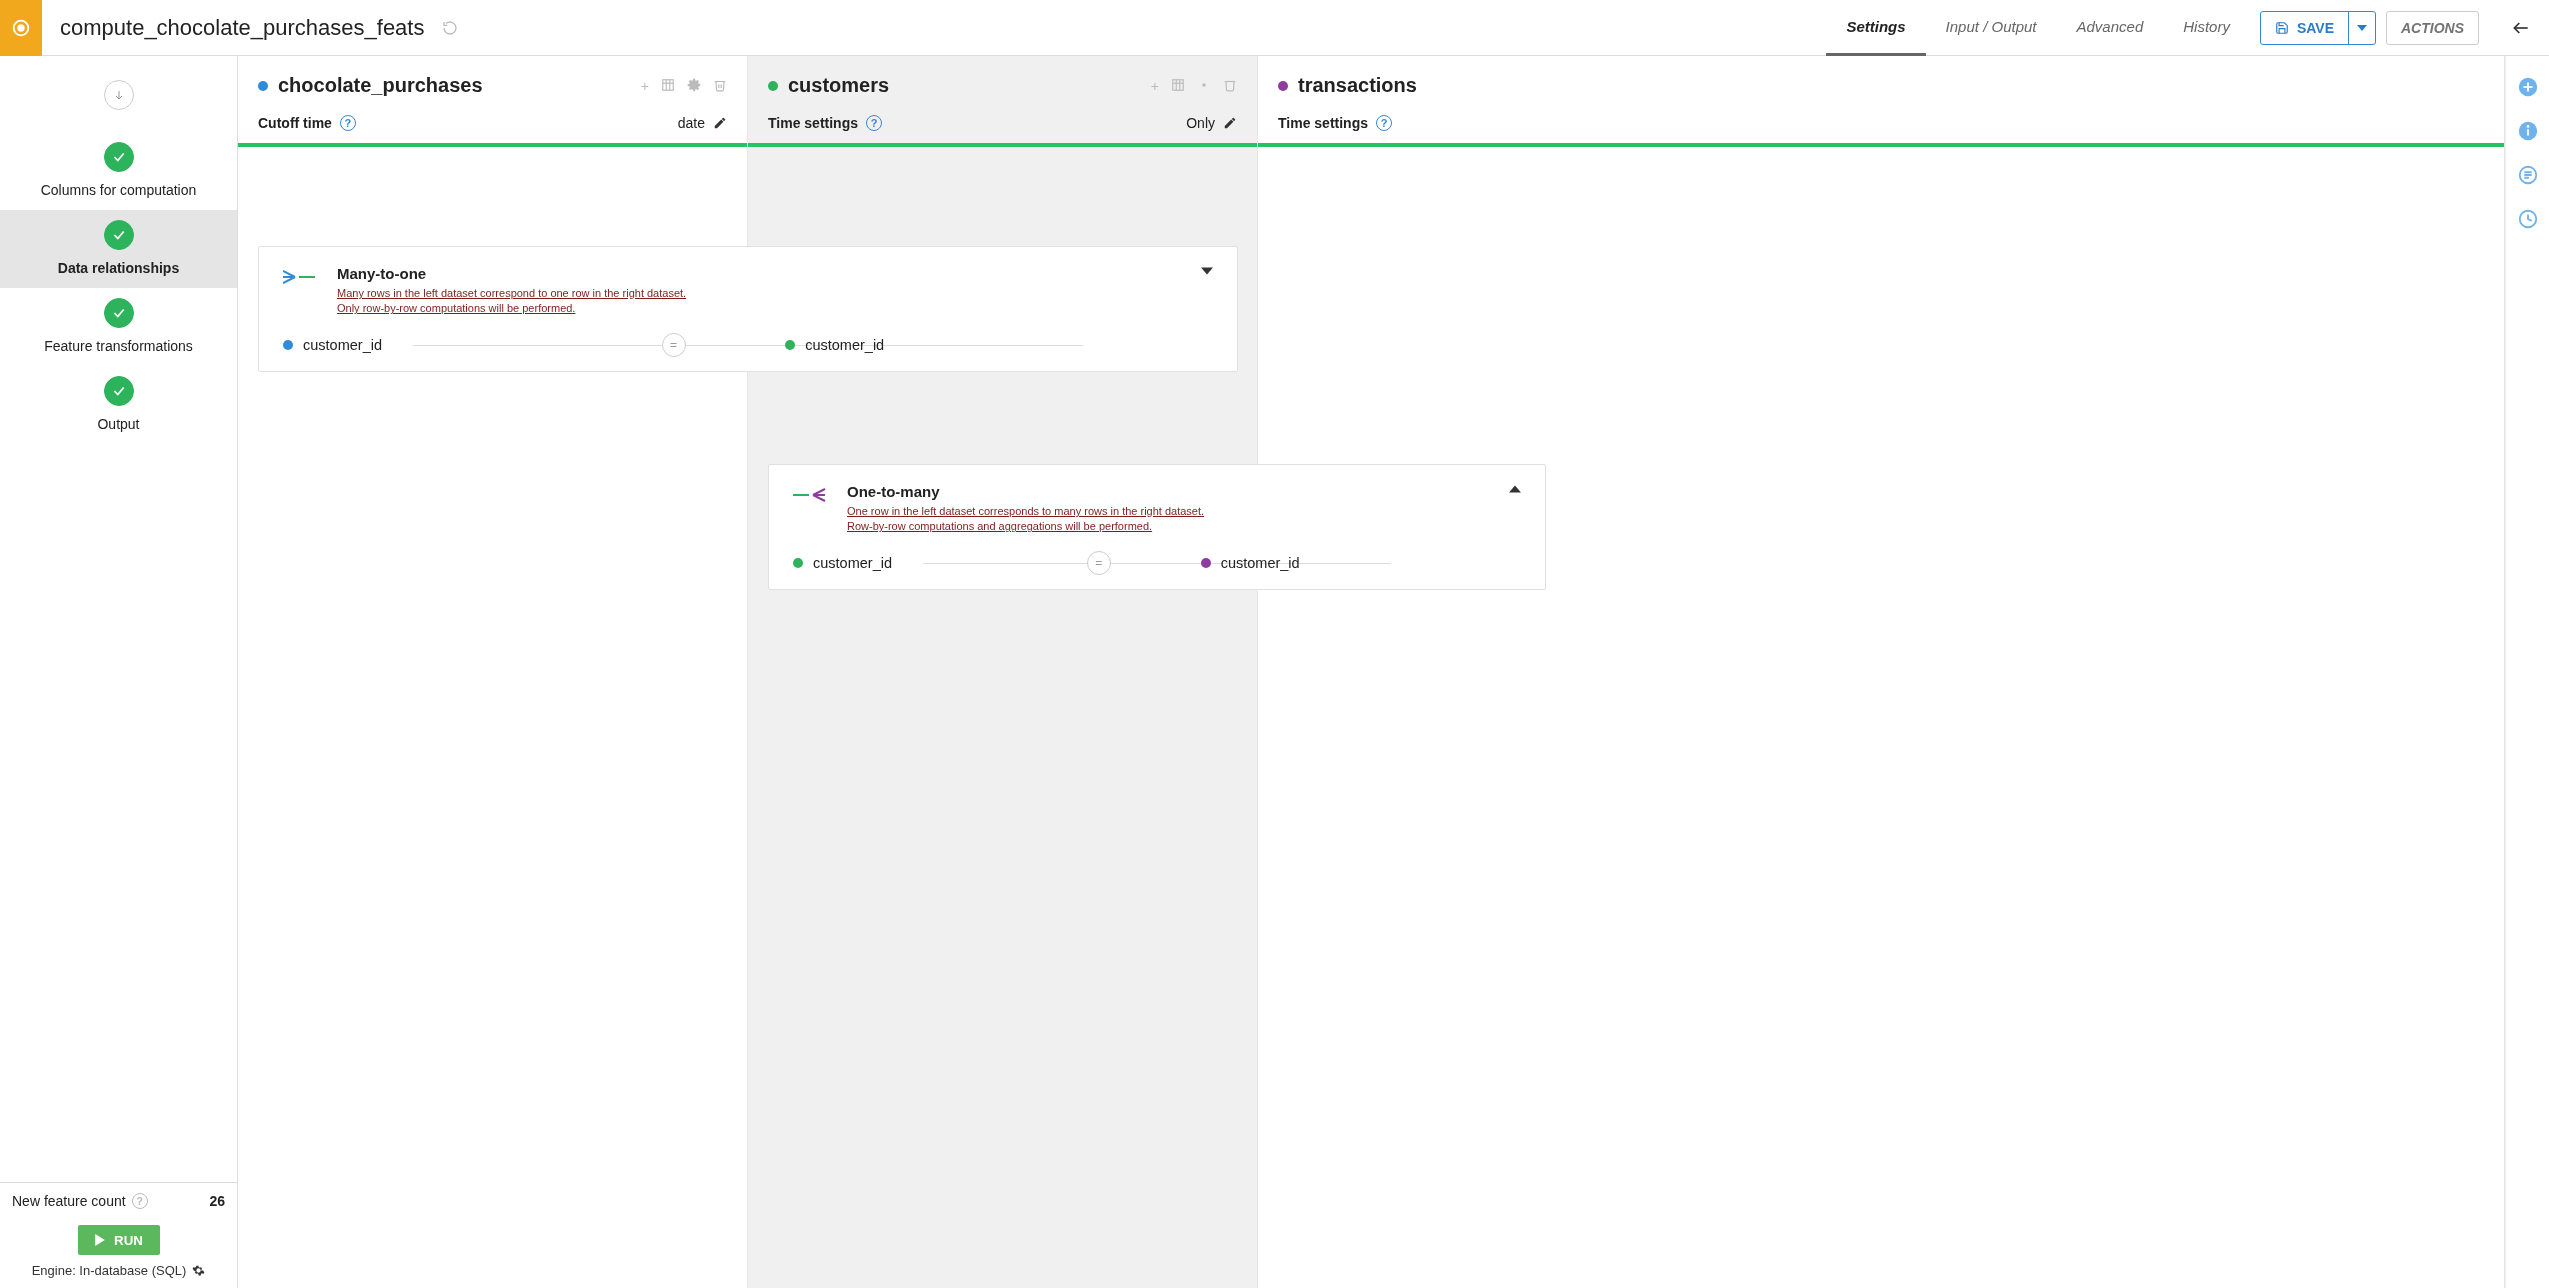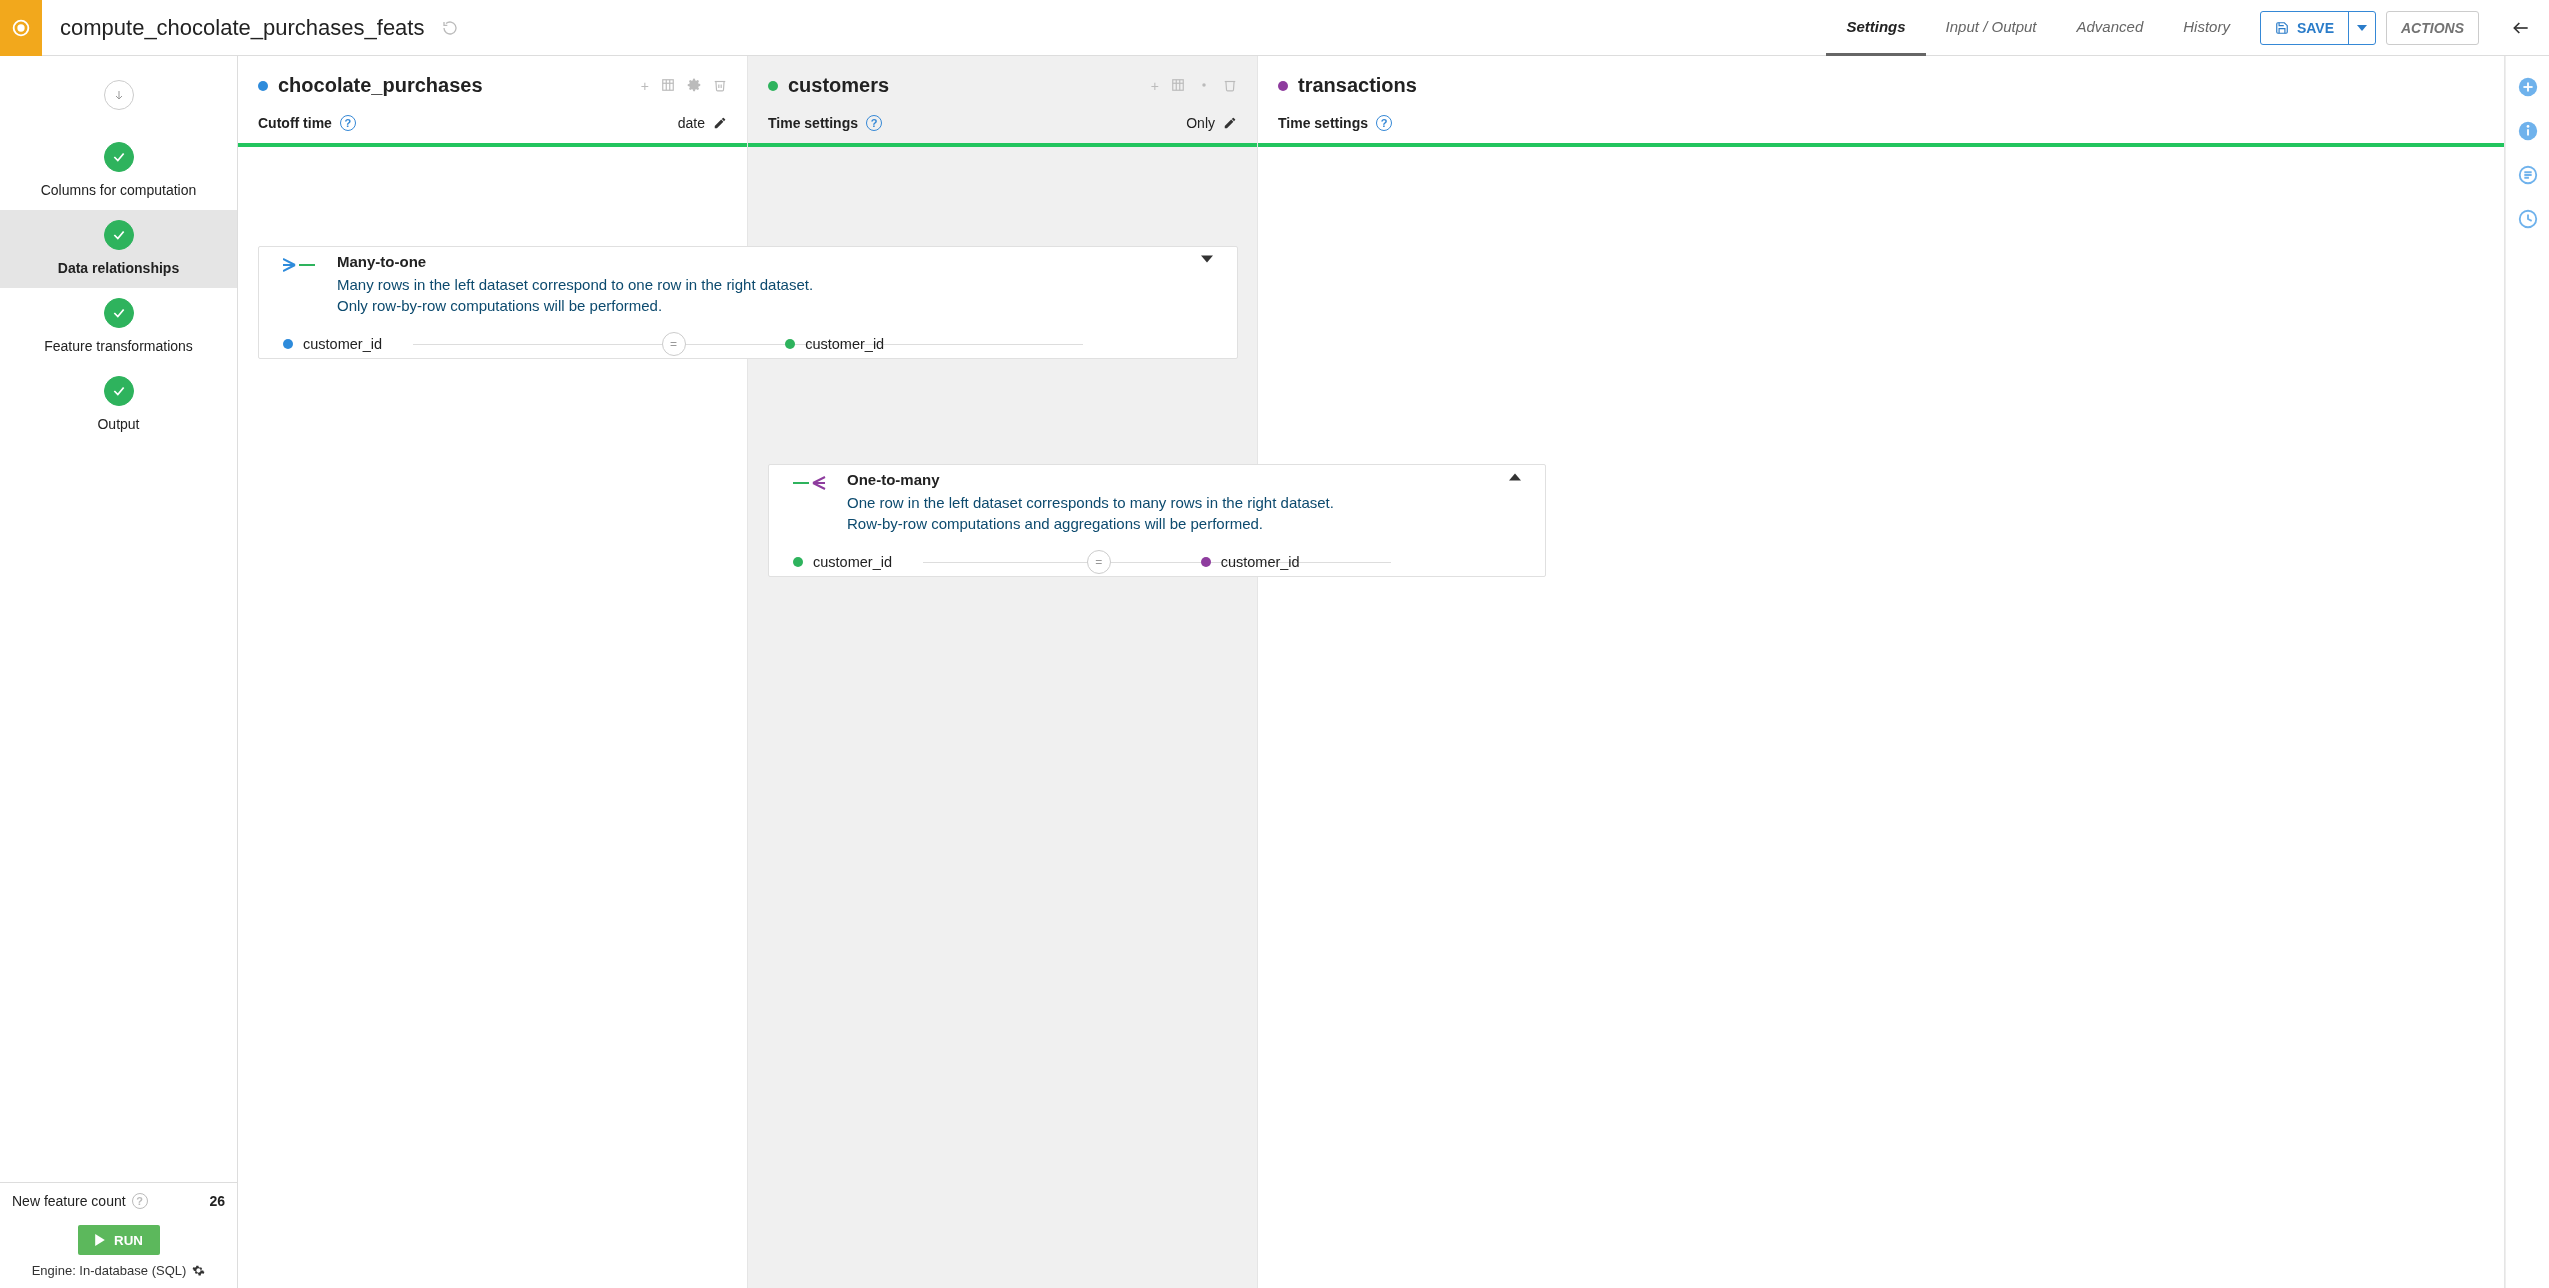--- a/index.html
+++ b/index.html
@@ -58,27 +58,27 @@
   .ds-tools { display: flex; gap: 12px; color: #bbb; }
   .ds-tools span { cursor: pointer; }
   .ds-config-row { display: flex; align-items: center; justify-content: space-between; }
   .ds-config-left { display: flex; align-items: center; gap: 8px; font-weight: 600; color: #222; }
   .ds-config-right { display: flex; align-items: center; gap: 8px; color: #222; }
   .help-icon { width: 16px; height: 16px; border: 1.5px solid #3588d6; color: #3588d6; border-radius: 50%; display: inline-flex; align-items: center; justify-content: center; font-size: 11px; font-weight: 700; }
   .edit-icon { cursor: pointer; color: #333; }
 
   
   .rel-area { position: absolute; top: 122px; left: 0; right: 0; bottom: 0; pointer-events: none; }
-  .rel-card { position: absolute; background: #fff; border: 1px solid #e0e0e0; border-radius: 2px; padding: 6px 24px; pointer-events: auto; }
+  .rel-card { position: absolute; background: #fff; border: 1px solid #e0e0e0; border-radius: 2px; padding: 18px 24px; pointer-events: auto; }
   .rel-card.card-1 { left: 20px; width: 980px; top: 68px; }
   .rel-card.card-2 { left: 530px; width: 778px; top: 286px; }
   .rel-head { display: flex; align-items: flex-start; gap: 14px; margin-bottom: 20px; }
   .rel-head .rel-icon { flex: none; margin-top: 4px; }
   .rel-head .rel-text .rel-title { font-weight: 600; font-size: 15px; margin-bottom: 4px; }
-  .rel-head .rel-text .rel-desc { font-size: 15px; color: #0c4a6e; line-height: 1.4; }
+  .rel-head .rel-text .rel-desc { font-size: 11px; color: #7f1d1d; line-height: 1.4; text-decoration: underline; }
   .rel-head .rel-caret { margin-left: auto; color: #333; }
   .rel-join-row { display: flex; align-items: center; position: relative; }
   .rel-key { display: flex; align-items: center; gap: 10px; font-size: 14.5px; }
   .rel-key.left-key { }
   .rel-key.right-key { margin-left: auto; }
   .rel-line { position: absolute; top: 50%; height: 1px; background: #ddd; left: 130px; right: 130px; z-index: 0; }
   .rel-eq { position: absolute; top: 50%; transform: translate(-50%, -50%); width: 24px; height: 24px; border: 1px solid #ccc; border-radius: 50%; background: #fff; display: flex; align-items: center; justify-content: center; color: #999; font-size: 12px; z-index: 1; }
   .card-1 .rel-eq { left: 42%; }
   .card-2 .rel-eq { left: 42%; }
   .rel-key .kdot { width: 10px; height: 10px; border-radius: 50%; }

